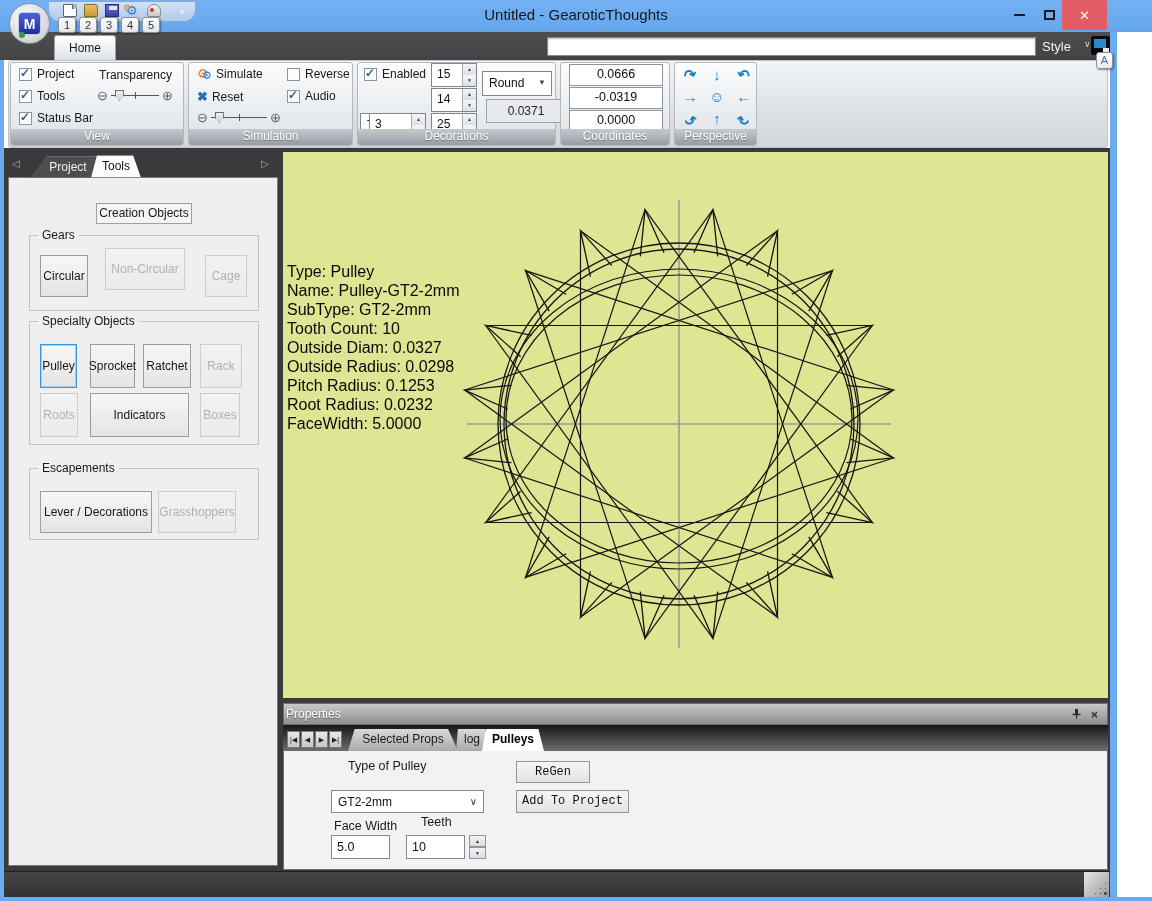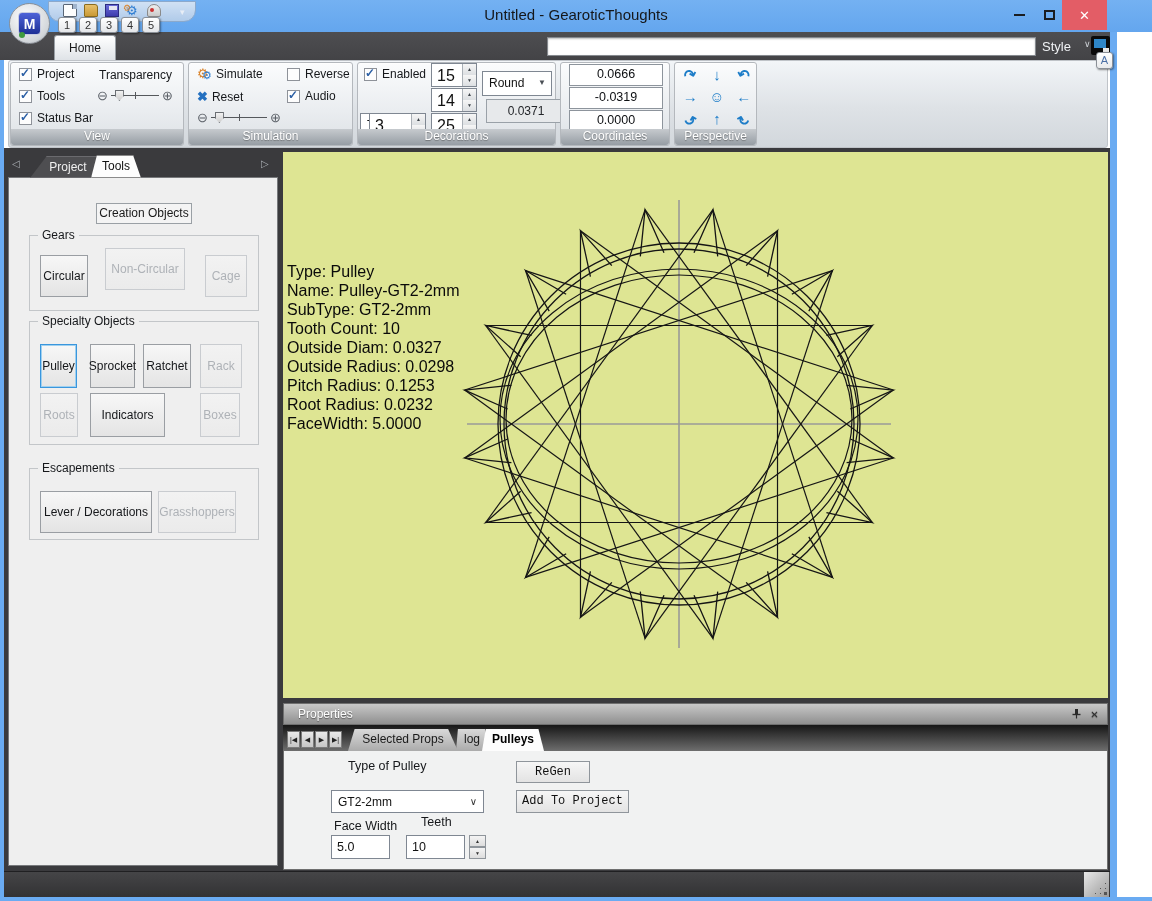--- a/index.html
+++ b/index.html
@@ -61,21 +61,21 @@
   .slider .track { position:relative; width:48px; height:13px; margin:0 3px; }
   .slider .rail { position:absolute; left:0; right:0; top:6px; height:1px; background:#55585c; }
   .slider .tick { position:absolute; left:50%; top:3px; width:1px; height:7px; background:#55585c; }
   .slider .thumb { position:absolute; left:4px; top:1px; width:9px; height:11px; background:linear-gradient(#f2f2f2,#cfcfcf); border:1px solid #6a6e73; clip-path:polygon(0 0,100% 0,100% 55%,50% 100%,0 55%); }
   .rlabel { font-size:12px; color:#16181b; }
   .iconbtn { display:flex; align-items:center; gap:4px; font-size:12px; color:#16181b; }
   .gear-ico { position:relative; width:15px; height:14px; font-size:13px; color:#d9822a; line-height:13px; }
   .gear-ico i { position:absolute; left:5px; top:2px; font-style:normal; font-size:11px; color:#2e7dd2; }
   .reset-ico { color:#2470c0; font-weight:bold; font-size:13px; }
   .spinbox { background:#fff; border:1px solid #7f8792; display:flex; }
-  .spinbox .val { flex:1; font-size:16px; color:#111; padding:3px 0 0 5px; }
+  .spinbox .val { flex:1; font-size:12px; color:#111; padding:3px 0 0 5px; }
   .spinbox .arrows { width:14px; border-left:1px solid #aab0b6; display:flex; flex-direction:column; }
   .spinbox .arrows span { flex:1; font-size:5px; color:#3c4248; text-align:center; line-height:10px; background:linear-gradient(#f6f6f6,#dcdfe2); }
   .combo { background:#fff; border:1px solid #7f8792; position:relative; }
   .combo .val { font-size:12px; color:#111; padding:4px 0 0 6px; }
   .combo .chev { position:absolute; right:5px; top:6px; font-size:8px; color:#4a4f55; }
   .coordbox { left:568px; width:98px; height:22px; background:#fff; border:1px solid #8d949c; font-size:12.5px; color:#0d0f12; text-align:center; line-height:19px; }
   .pgrid { left:677px; top:63px; width:80px; height:66px; display:grid; grid-template-columns:repeat(3,1fr); grid-template-rows:repeat(3,1fr); }
   .pcell { color:#1e7dc8; font-size:15px; font-weight:bold; text-align:center; line-height:21px; }
   .pc0 { transform:rotate(-15deg); } .pc2 { transform:rotate(15deg); }
   .pc6 { transform:scaleY(-1) rotate(15deg); } .pc8 { transform:scaleY(-1) rotate(-15deg); }
@@ -103,21 +103,21 @@
   .pbtn { position:absolute; background:linear-gradient(#f7f7f7,#e4e4e4); border:1px solid #9a9ea3; font-size:12px; color:#16181b; text-align:center; display:flex; align-items:center; justify-content:center; }
   .pbtn.disabled { border-color:#c9ccd0; color:#aeb2b7; background:linear-gradient(#f2f2f2,#ebebeb); }
   .pbtn.selected { border:1px solid #3a96dd; box-shadow:0 0 0 1px #9fd0ef inset; }
 
   
   .canvas { left:283px; top:152px; width:825px; height:546px; }
   .info { position:absolute; left:4px; top:110px; font-size:16px; color:#0a0a0a; line-height:19px; letter-spacing:0; }
 
   
   .props { left:283px; top:703px; width:825px; height:166px; }
-  .props-header { position:absolute; left:0; top:0; width:825px; height:22px; background:linear-gradient(#c8c8c8,#8f8f8f); border:1px solid #6f6f6f; color:#fdfdfd; font-size:12px; line-height:20px; padding-left:14px; text-shadow:0 1px 1px rgba(40,40,40,.6); }
+  .props-header { position:absolute; left:0; top:0; width:825px; height:22px; background:linear-gradient(#c8c8c8,#8f8f8f); border:1px solid #6f6f6f; color:#fdfdfd; font-size:12px; line-height:20px; padding-left:2px; text-shadow:0 1px 1px rgba(40,40,40,.6); }
   .props-hicon { position:absolute; top:4px; width:13px; height:13px; color:#2b2b2b; font-size:10px; text-align:center; line-height:13px; }
   .props-tabbar { position:absolute; left:0; top:22px; width:825px; height:26px; background:linear-gradient(#161616,#6e6e6e); }
   .navbtn { position:absolute; top:6px; width:13px; height:17px; background:linear-gradient(#e9e9e9,#c6c6c6); border:1px solid #7b7b7b; font-size:7px; color:#222; text-align:center; line-height:15px; }
   .ptab { position:absolute; top:4px; height:22px; font-size:12px; text-align:center; line-height:20px; clip-path:polygon(6% 0,91% 0,100% 100%,0 100%); }
   .ptab.inactive { background:linear-gradient(#d9d9d9,#ababab); color:#1a1a1a; }
   .ptab.active { background:#fdfdfd; color:#000; font-weight:bold; }
   .props-content { position:absolute; left:0; top:48px; width:825px; height:119px; background:#f1f2f2; border:1px solid #6f6f6f; border-top:none; }
   .plabel { position:absolute; font-size:12.5px; color:#16181b; }
   .pc-btn { position:absolute; background:linear-gradient(#f6f6f6,#e3e3e3); border:1px solid #8f959b; font-size:12px; color:#111; text-align:center;font-family:Liberation Mono, monospace; }
   .pc-input { position:absolute; background:#fff; border:1px solid #7f8792; font-size:12.5px; color:#111; padding-left:5px; font-family:"Liberation Sans",sans-serif; }
@@ -337,21 +337,21 @@
       <div class="pbtn disabled" style="left:175px;top:19px;width:42px;height:42px">Cage</div>
     </div>
 
     <div class="abs gbox" style="left:20px;top:143px;width:230px;height:124px">
       <span class="glabel">Specialty Objects</span>
       <div class="pbtn selected" style="left:10px;top:22px;width:37px;height:44px">Pulley</div>
       <div class="pbtn" style="left:60px;top:22px;width:45px;height:44px">Sprocket</div>
       <div class="pbtn" style="left:113px;top:22px;width:48px;height:44px">Ratchet</div>
       <div class="pbtn disabled" style="left:170px;top:22px;width:42px;height:44px">Rack</div>
       <div class="pbtn disabled" style="left:10px;top:71px;width:38px;height:44px">Roots</div>
-      <div class="pbtn" style="left:60px;top:71px;width:75px;height:44px">Indicators</div>
+      <div class="pbtn" style="left:60px;top:71px;width:99px;height:44px">Indicators</div>
       <div class="pbtn disabled" style="left:170px;top:71px;width:40px;height:44px">Boxes</div>
     </div>
 
     <div class="abs gbox" style="left:20px;top:290px;width:230px;height:72px">
       <span class="glabel">Escapements</span>
       <div class="pbtn" style="left:10px;top:22px;width:112px;height:42px">Lever / Decorations</div>
       <div class="pbtn disabled" style="left:128px;top:22px;width:78px;height:42px">Grasshoppers</div>
     </div>
   </div>
 

